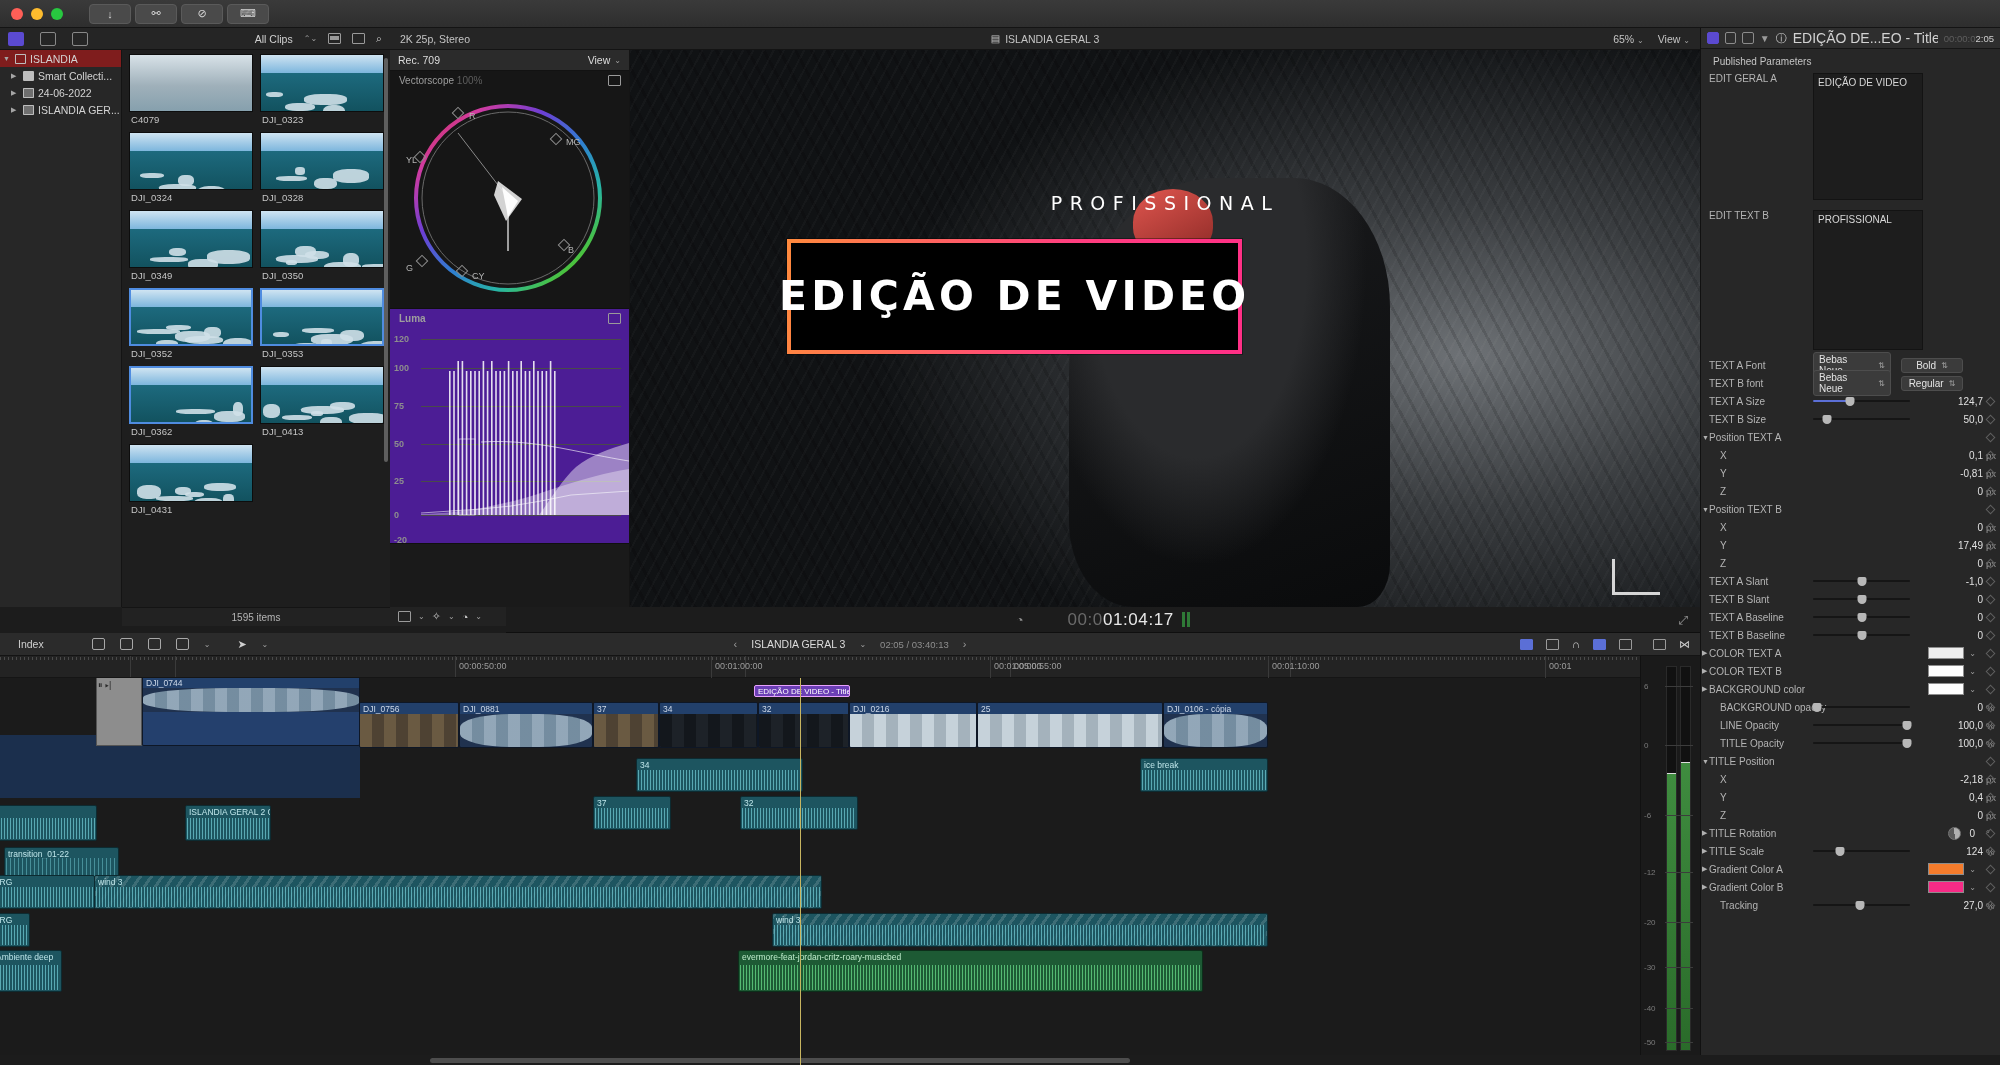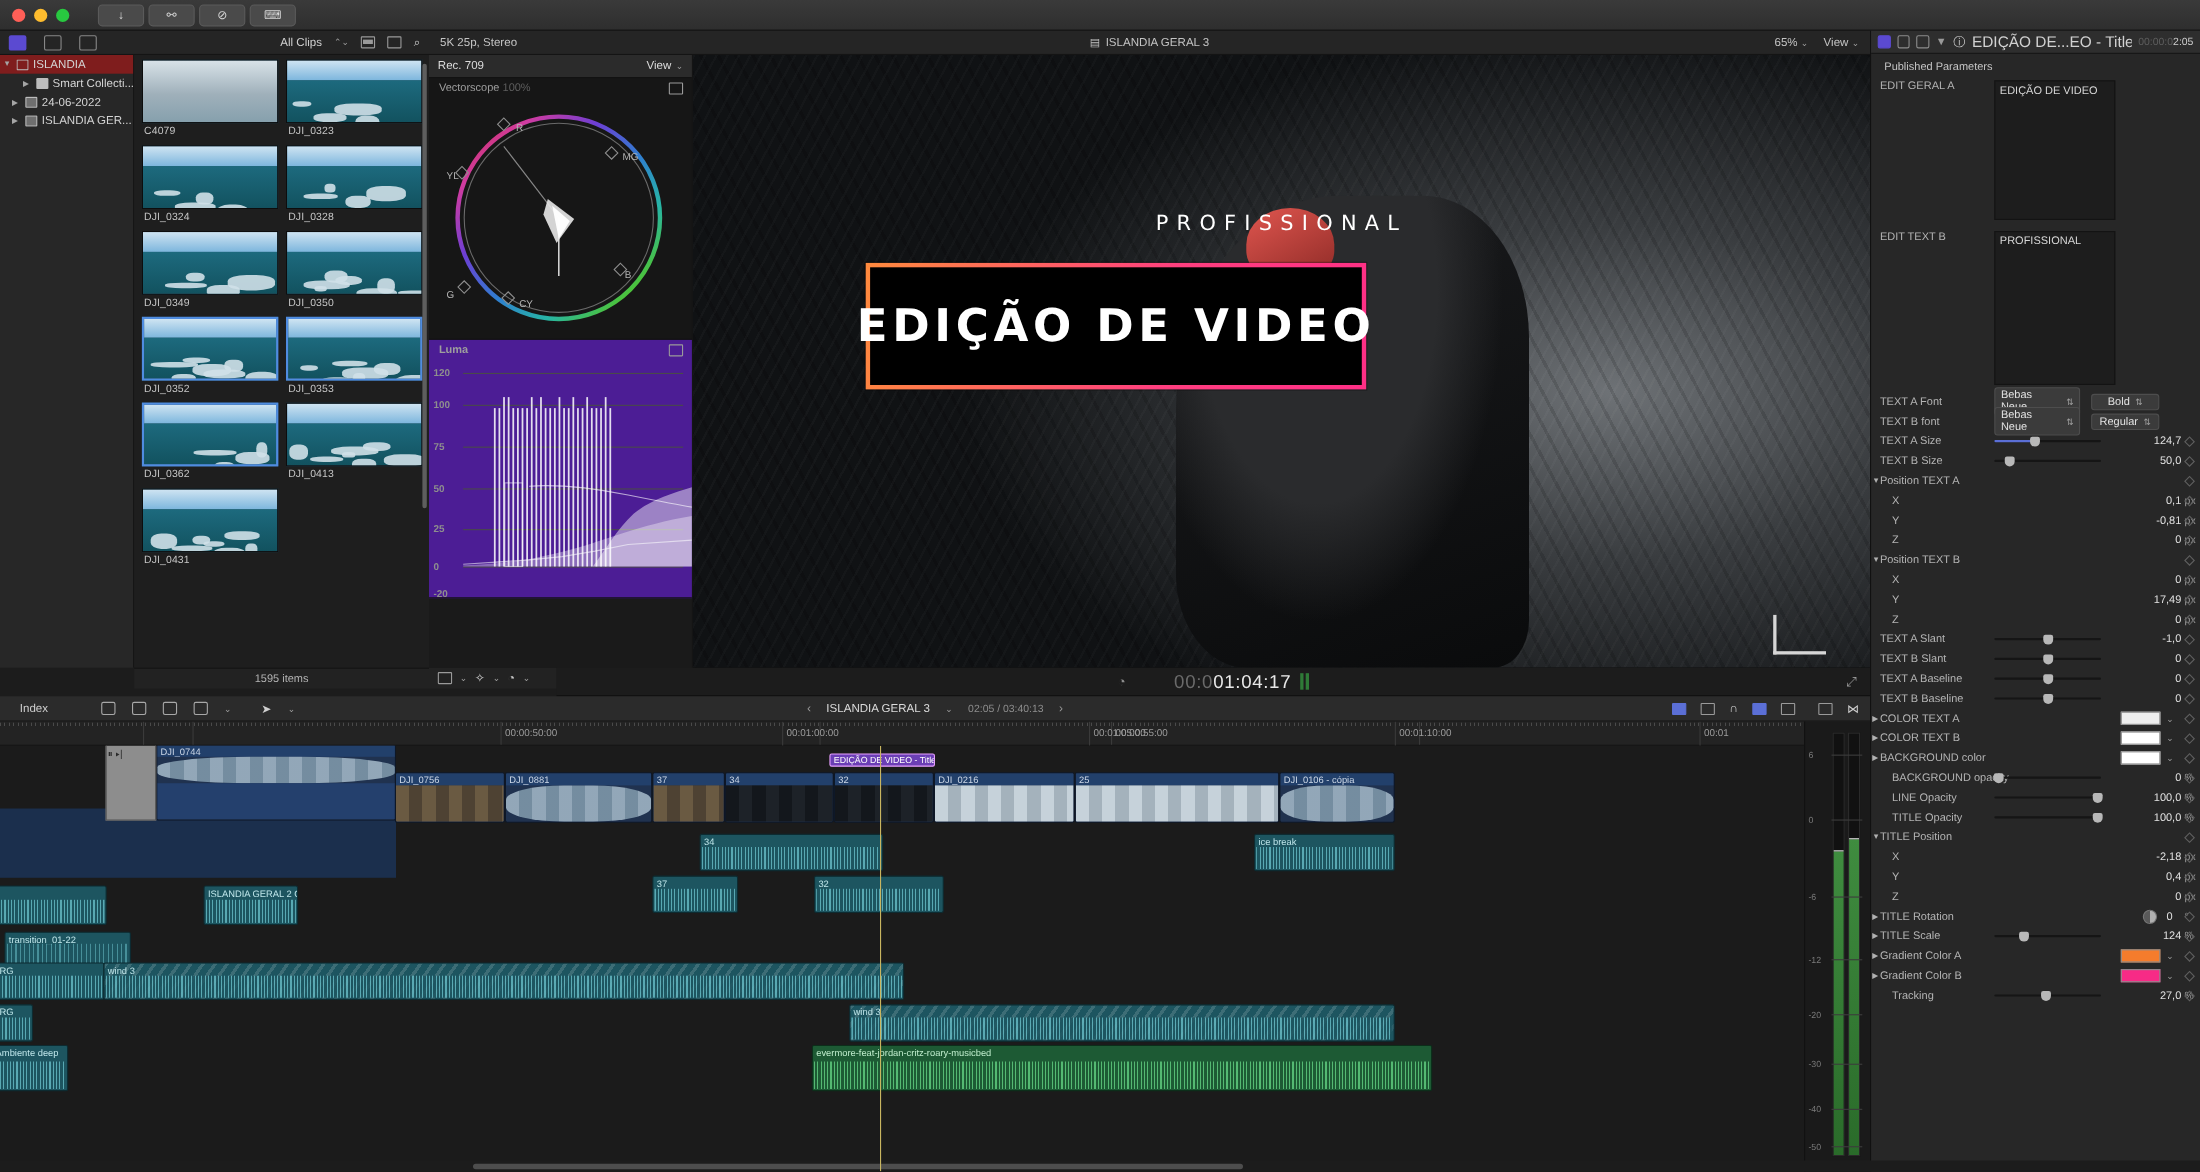--- a/index.html
+++ b/index.html
@@ -314,21 +314,21 @@
       <span>⌕</span>
     </div>
   </div>
 
   <div class="sidebar">
     <div class="lib-row sel">
       <span class="disc">▼</span>
       <span class="lb-ic grid"></span>
       <span class="lib-label">ISLANDIA</span>
     </div>
-    <div class="lib-row" style="padding-left:21px">
+    <div class="lib-row" style="padding-left:11px">
       <span class="disc">▶</span>
       <span class="lb-ic folder"></span>
       <span class="lib-label">Smart Collecti...</span>
     </div>
     <div class="lib-row" style="padding-left:11px">
       <span class="disc">▶</span>
       <span class="lb-ic star"></span>
       <span class="lib-label">24-06-2022</span>
     </div>
     <div class="lib-row" style="padding-left:11px">
@@ -586,21 +586,21 @@
         <path d="M0,204 L30,202 L60,200 L90,197 L120,192 L150,186 L208,182" stroke="#ffffff" stroke-width="1" fill="none" opacity=".55"></path>
         <path d="M0,205 C40,204 70,198 100,190 C130,182 160,168 208,160 L208,206 L0,206 Z" fill="#ffffff" opacity=".35"></path>
         <path d="M118,206 C130,190 140,172 155,158 C170,146 188,140 208,134 L208,206 Z" fill="#ffffff" opacity=".45"></path>
         <rect x="38" y="130" width="16" height="76" fill="none" stroke="#ffffff" stroke-width="1" opacity=".5"></rect>
         <path d="M60,133 C90,131 120,135 150,141 C175,146 195,150 208,152" stroke="#ffffff" stroke-width="1" fill="none" opacity=".6"></path>
       </svg>
     </div>
   </div>
 
   <div class="viewerbar">
-    <span class="vb-left">5K 25p, Stereo</span>
+    <span class="vb-left">2K 25p, Stereo</span>
     <span class="vb-center">
       <span style="font-size:10px">▤</span>
       <span>ISLANDIA GERAL 3</span>
     </span>
     <span class="vb-right">
       <span><span>65%</span> <span class="chev">⌄</span></span>
       <span><span>View</span> <span class="chev">⌄</span></span>
     </span>
   </div>
 
@@ -774,21 +774,21 @@
           <div class="awave"></div>
         </div>
         <div class="clip aclip hatched" style="left: 772px; top: 235px; width: 496px; height: 34px;">
           <div class="clip-label">wind 3</div>
           <div class="awave"></div>
         </div>
         <div class="clip aclip" style="left: -8px; top: 272px; width: 70px; height: 42px;">
           <div class="clip-label">Ambiente deep</div>
           <div class="awave"></div>
         </div>
-        <div class="clip gclip" style="left: 738px; top: 272px; width: 564px; height: 42px;">
+        <div class="clip gclip" style="left: 738px; top: 272px; width: 465px; height: 42px;">
           <div class="clip-label">evermore-feat-jordan-critz-roary-musicbed</div>
           <div class="gwave"></div>
         </div>
       </div>
 
     <div class="playhead" style="left:800px"></div>
   </div>
 
   <div class="meters">
     <div class="m-bar" style="left:25px;top:10px;width:11px;height:385px">

